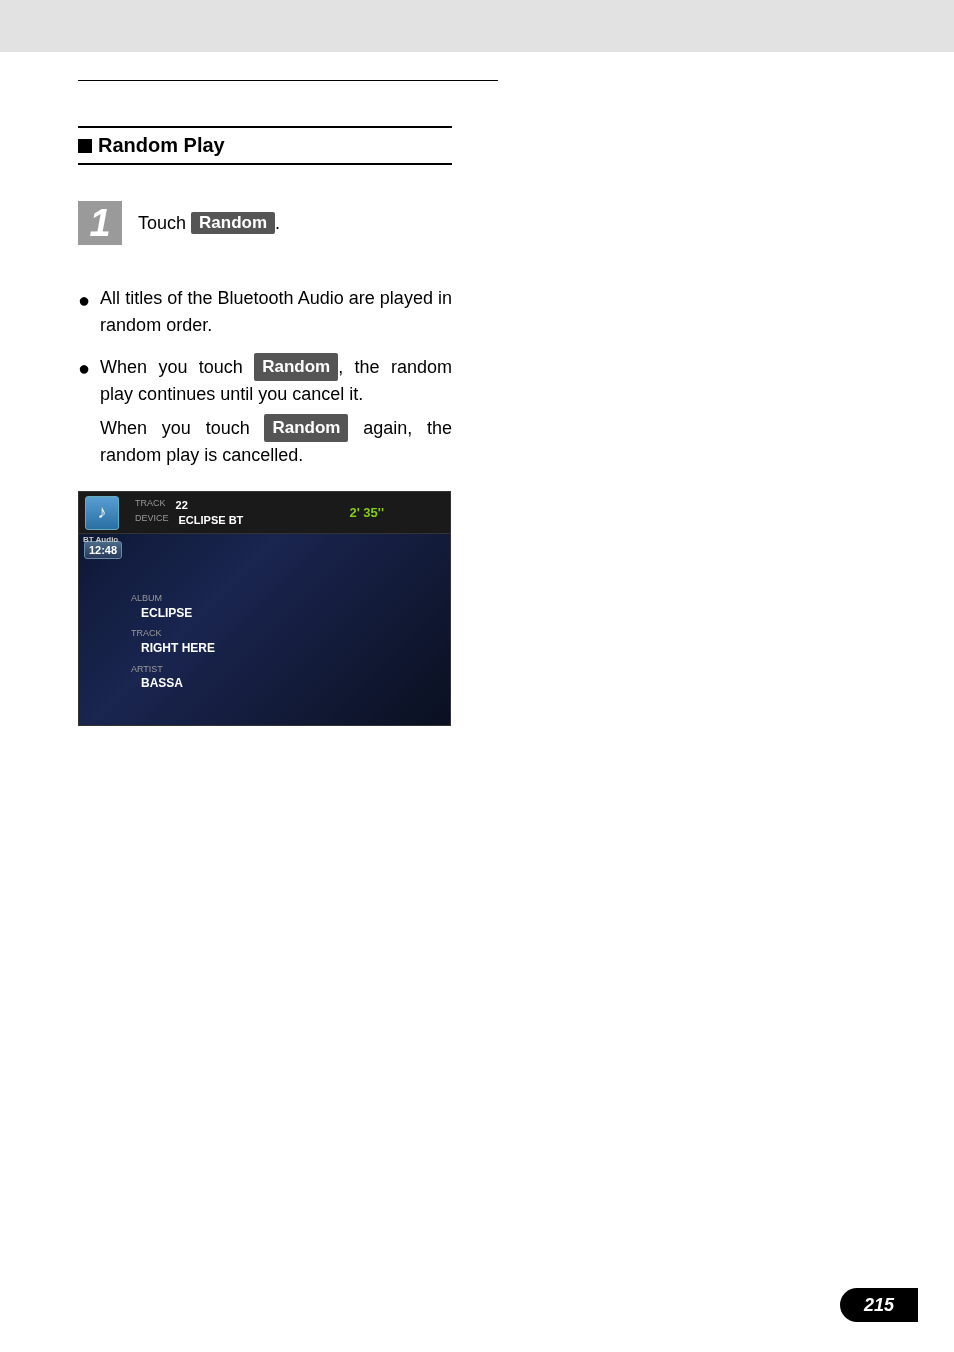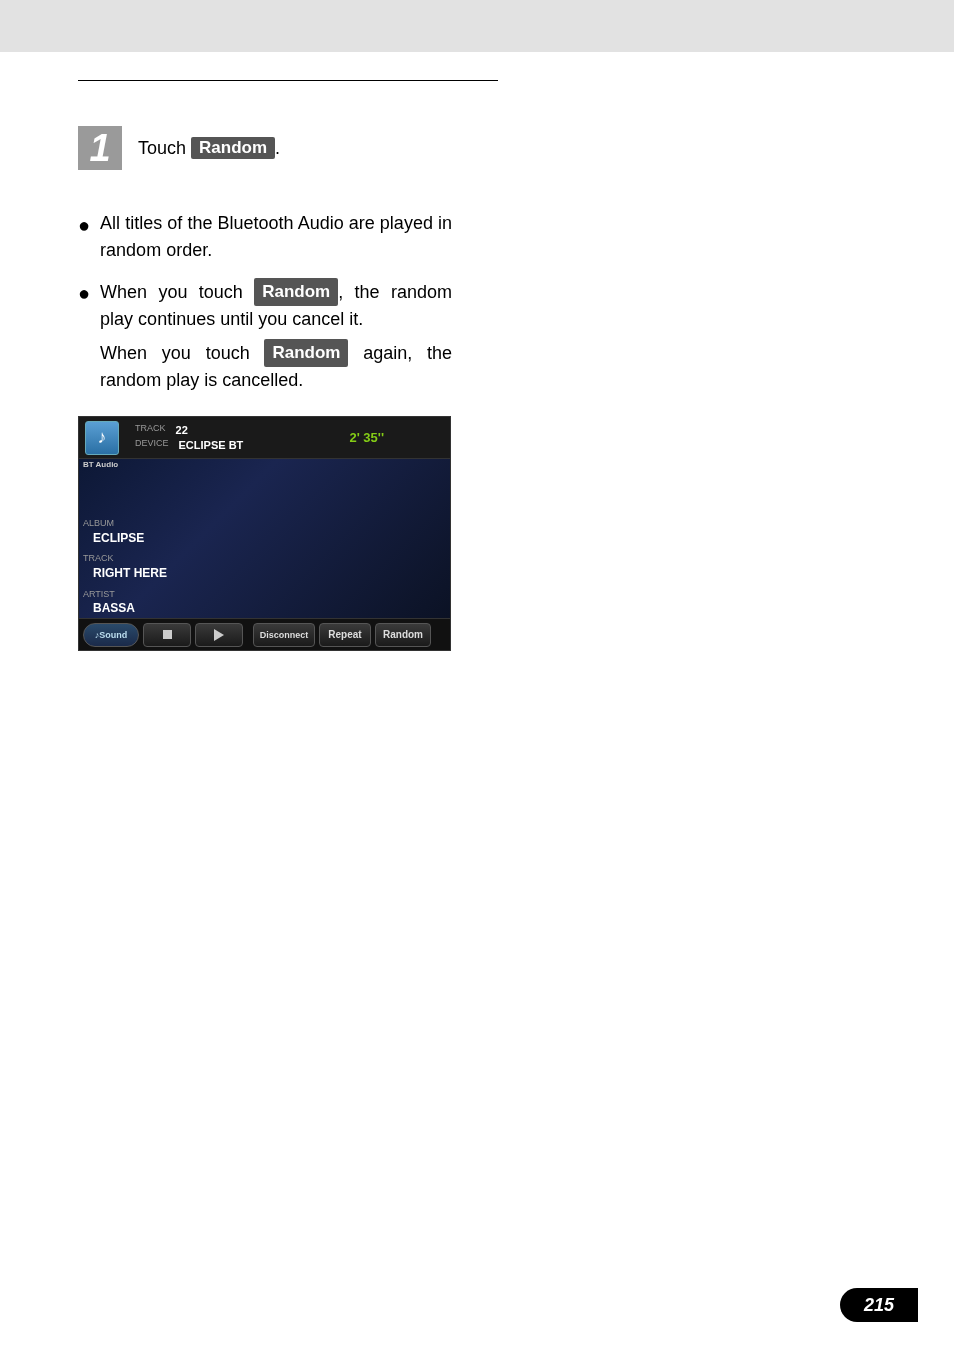--- a/index.html
+++ b/index.html
@@ -230,20 +230,25 @@
     }
   </style>
 </head>
 <body>
 
 <div class="header-band"></div>
 <hr class="hr-thin">
 
 <div class="content">
 
+  <div class="section-title-wrap">
+    <div class="section-title">
+      <span class="sq"></span><span>Random Play</span>
+    </div>
+  </div>
 
   <div class="step-row">
     <div class="step-num">1</div>
     <div class="step-text">
       <span>Touch </span><span class="btn-label">Random</span><span>.</span>
     </div>
   </div>
 
   <div class="bullet-item">
     <div class="bullet-dot">●</div>
@@ -272,38 +277,29 @@
           <span class="ss-val">22</span>
         </div>
         <div class="ss-topinfo-row">
           <span class="ss-lbl">DEVICE</span>
           <span class="ss-val">ECLIPSE BT</span>
         </div>
       </div>
       <div class="ss-time">2' 35''</div>
     </div>
     <div class="ss-body">
+      <div class="ss-clock">
+        <div class="ss-clock-badge">12:48</div>
+      </div>
       <div class="ss-meta">
         <div class="ss-meta-lbl">ALBUM</div>
         <div class="ss-meta-val">ECLIPSE</div>
         <div class="ss-meta-lbl">TRACK</div>
         <div class="ss-meta-val">RIGHT HERE</div>
         <div class="ss-meta-lbl">ARTIST</div>
         <div class="ss-meta-val">BASSA</div>
       </div>
     </div>
-    <div class="ss-bottombar">
-      <div class="ss-btn ss-sound">♪Sound</div>
-      <div class="ss-btn ss-stop">
-          <div class="ss-square-i"></div>
-        </div>
-      <div class="ss-btn ss-play">
-          <div class="ss-play-i"></div>
-        </div>
-      <div class="ss-btn ss-disc">Disconnect</div>
-      <div class="ss-btn ss-rep">Repeat</div>
-      <div class="ss-btn ss-rand">Random</div>
-    </div>
   </div>
 
 </div>
 
 <div class="page-footer">215</div>
 
 </body></html>

